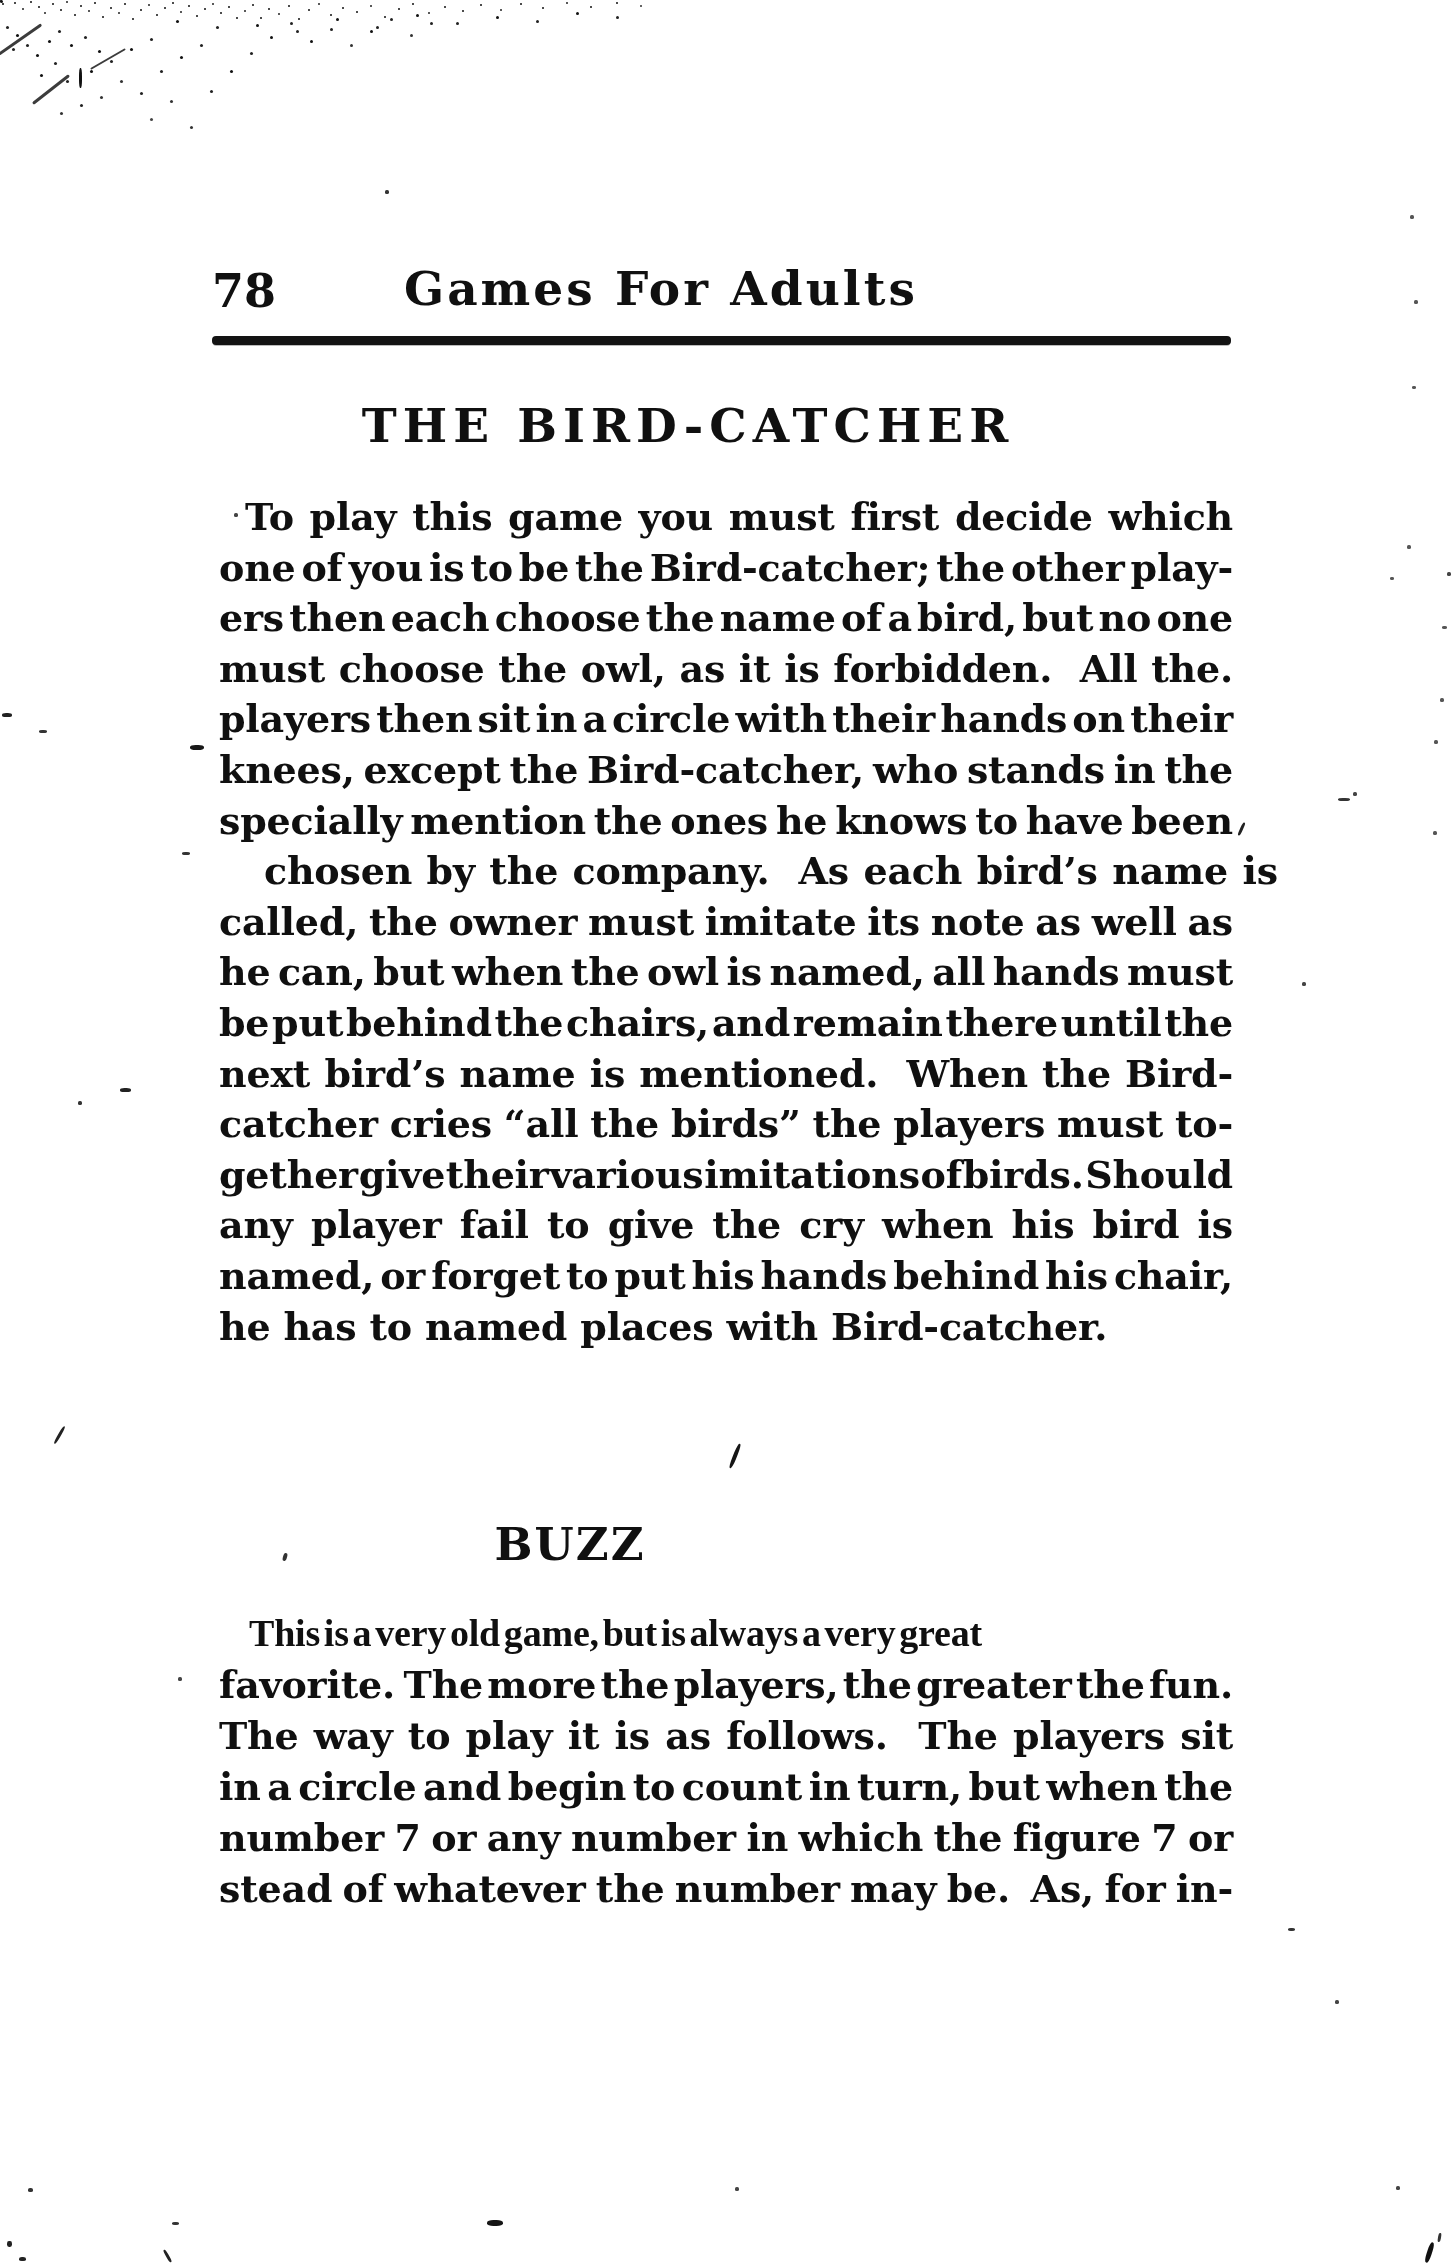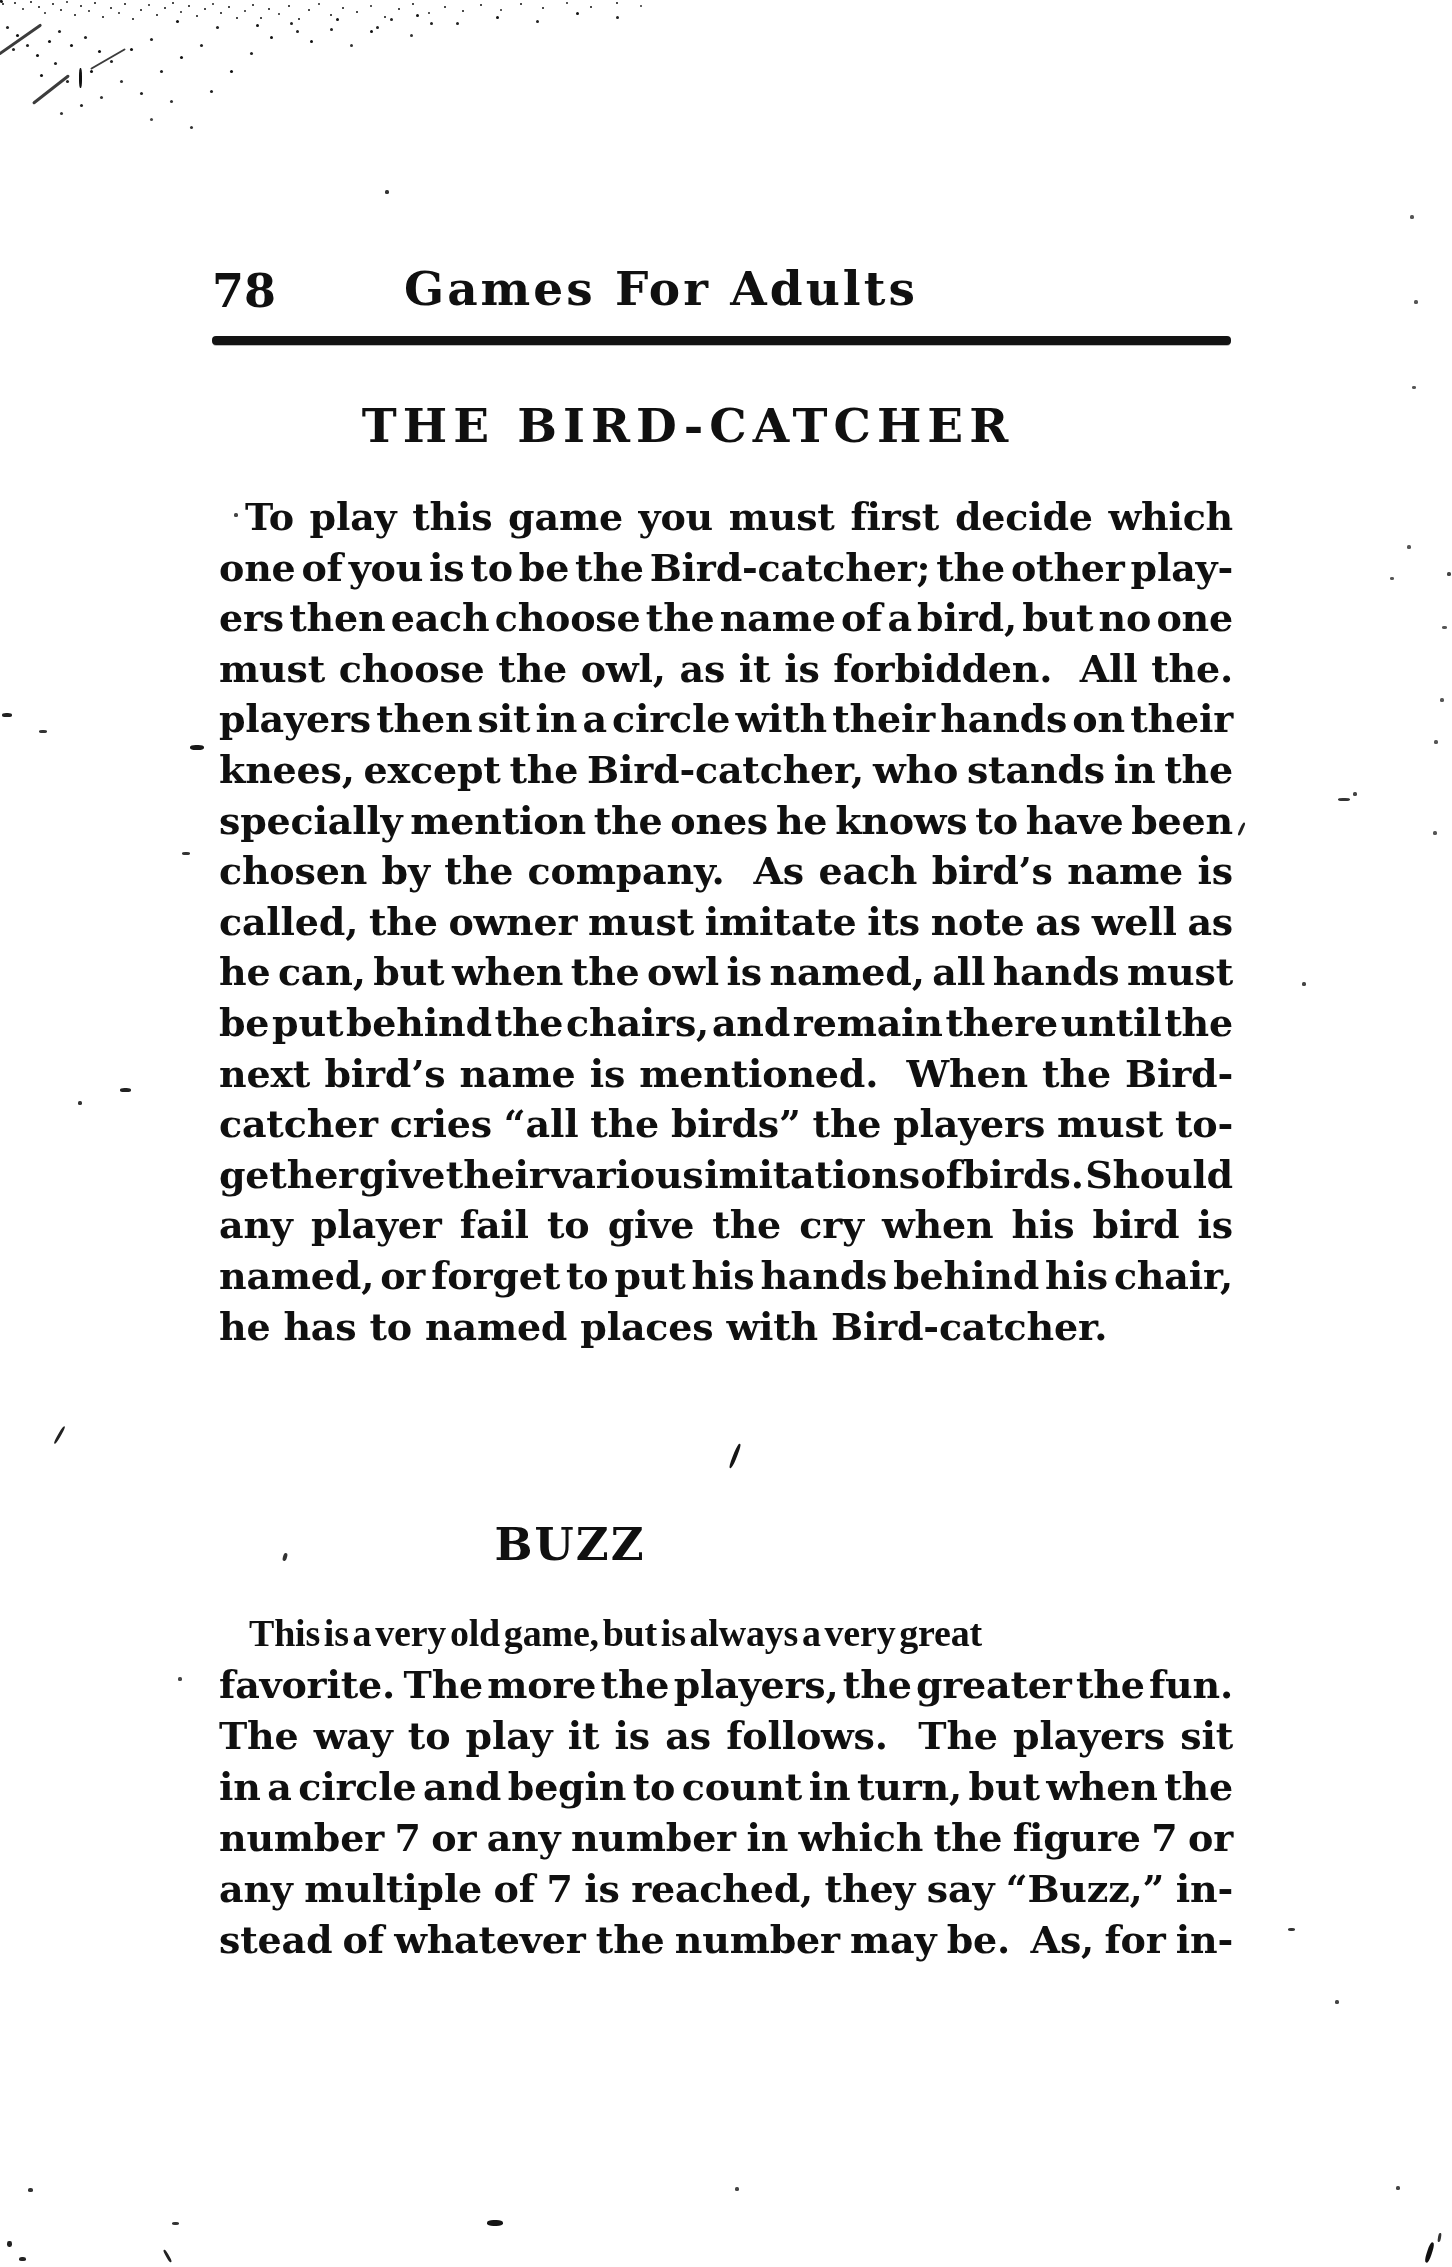--- a/index.html
+++ b/index.html
@@ -75,41 +75,40 @@
   <div class="h1">THE BIRD-CATCHER</div>
 
   <div class="para p1">
     <div class="row indent1"><span class="jl" style="word-spacing: 2.67578px;">To play this game you must first decide which</span></div>
     <div class="row"><span class="jl" style="word-spacing: -7.12031px;">one of you is to be the Bird-catcher; the other play-</span></div>
     <div class="row"><span class="jl" style="word-spacing: -7.77415px;">ers then each choose the name of a bird, but no one</span></div>
     <div class="row"><span class="jl" style="word-spacing: 0.714063px;">must choose the owl, as it is forbidden.  All the.</span></div>
     <div class="row"><span class="jl" style="word-spacing: -7.79688px;">players then sit in a circle with their hands on their</span></div>
     <div class="row"><span class="jl" style="word-spacing: -4.18527px;">knees, except the Bird-catcher, who stands in the</span></div>
     <div class="row"><span class="jl" style="word-spacing: -5.19727px;">specially mention the ones he knows to have been</span></div>
-    <div class="row"><span class="jl" style="word-spacing: 1.46875px;">chosen by the company.  As each bird’s name is</span></div>
+    <div class="row"><span class="jl" style="word-spacing: 1.46875px; margin-left: 45px;">chosen by the company.  As each bird’s name is</span></div>
     <div class="row"><span class="jl" style="word-spacing: -2.28472px;">called, the owner must imitate its note as well as</span></div>
     <div class="row"><span class="jl" style="word-spacing: -5.50469px;">he can, but when the owl is named, all hands must</span></div>
     <div class="row"><span class="jl" style="word-spacing: -10.2778px;">be put behind the chairs, and remain there until the</span></div>
     <div class="row"><span class="jl" style="word-spacing: 1.16602px;">next bird’s name is mentioned.  When the Bird-</span></div>
     <div class="row"><span class="jl" style="word-spacing: -1.11914px;">catcher cries “all the birds” the players must to-</span></div>
     <div class="row"><span class="jl" style="word-spacing: -12.293px;">gether give their various imitations of birds.  Should</span></div>
     <div class="row"><span class="jl" style="word-spacing: 5.14375px;">any player fail to give the cry when his bird is</span></div>
     <div class="row"><span class="jl" style="word-spacing: -7.04514px;">named, or forget to put his hands behind his chair,</span></div>
     <div class="row"><span class="pl">he has to named places with Bird-catcher.</span></div>
   </div>
 
   <div class="h2">BUZZ</div>
 
   <div class="para p2">
     <div class="row indent2"><span class="jl" style="word-spacing: -5.49148px;">This is a very old game, but is always a very great</span></div>
     <div class="row"><span class="jl" style="word-spacing: -8.74306px;">favorite.  The more the players, the greater the fun.</span></div>
     <div class="row"><span class="jl" style="word-spacing: 2.23011px;">The way to play it is as follows.  The players sit</span></div>
     <div class="row"><span class="jl" style="word-spacing: -6.44744px;">in a circle and begin to count in turn, but when the</span></div>
     <div class="row"><span class="jl" style="word-spacing: -2.54531px;">number 7 or any number in which the figure 7 or</span></div>
-    <div class="row"><span class="jl" style="word-spacing: -1.51042px;">any multiple of 7 is reached, they say “Buzz,” in-</span></div>
     <div class="row"><span class="jl" style="word-spacing: -2.76094px;">stead of whatever the number may be.  As, for in-</span></div>
   </div>
 
 <div class="speck" style="left: 79px; top: 68px; width: 3px; height: 20px; background: rgb(17, 17, 17); transform: rotate(0deg);"></div>
     <div class="speck" style="left: 385px; top: 190px; width: 4px; height: 4px; background: rgb(51, 51, 51); transform: rotate(0deg);"></div>
     <div class="speck" style="left: 2px; top: 713px; width: 10px; height: 4px; background: rgb(34, 34, 34); transform: rotate(0deg);"></div>
     <div class="speck" style="left: 39px; top: 730px; width: 8px; height: 3px; background: rgb(51, 51, 51); transform: rotate(0deg);"></div>
     <div class="speck" style="left: 190px; top: 745px; width: 14px; height: 5px; background: rgb(24, 24, 24); transform: rotate(0deg);"></div>
     <div class="speck" style="left: 234px; top: 513px; width: 4px; height: 4px; background: rgb(68, 68, 68); transform: rotate(0deg);"></div>
     <div class="speck" style="left: 182px; top: 852px; width: 8px; height: 3px; background: rgb(51, 51, 51); transform: rotate(0deg);"></div>

